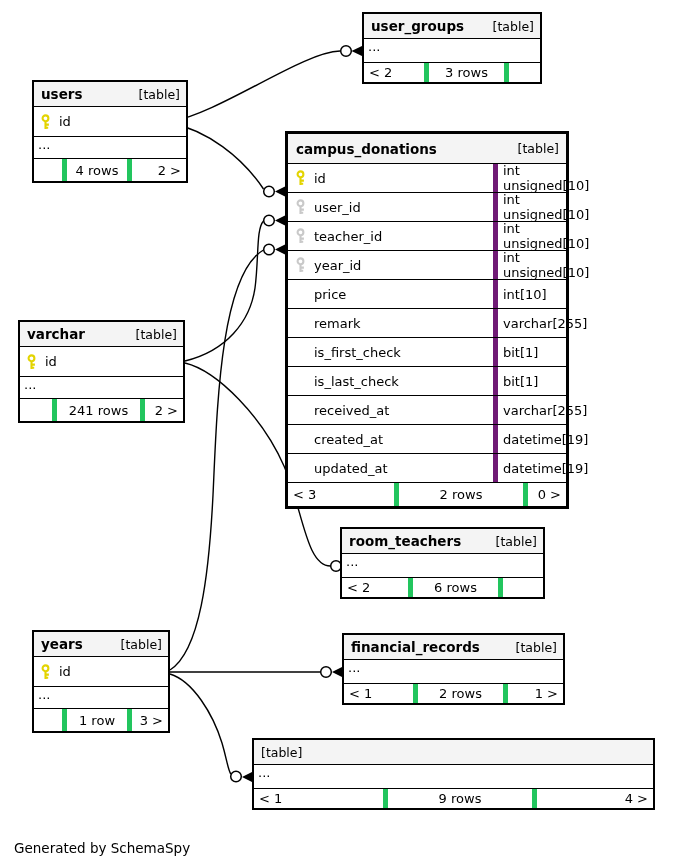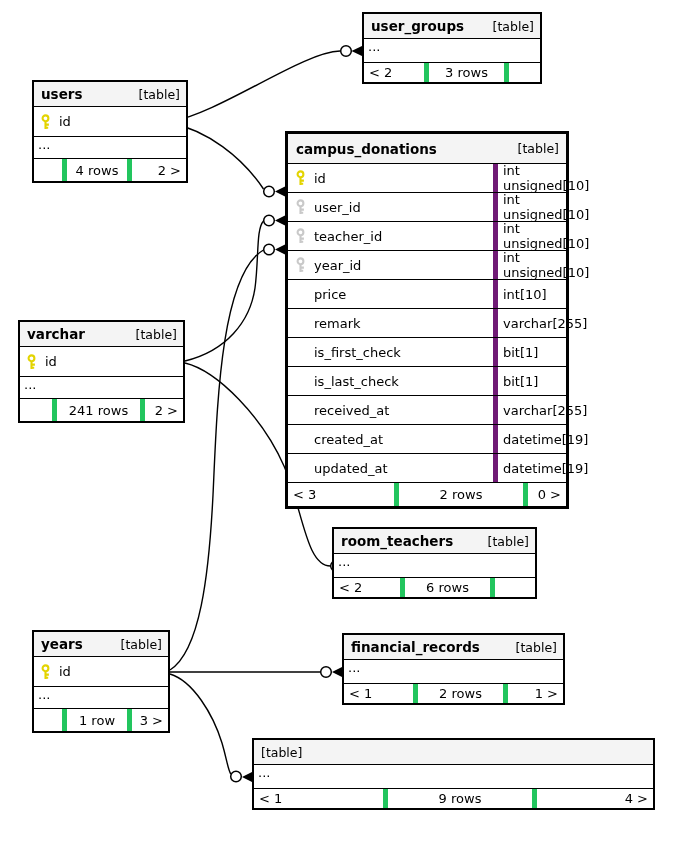--- a/index.html
+++ b/index.html
@@ -242,21 +242,21 @@
       <span>id</span>
     </div>
     <div class="erow">...</div>
     <div class="ftr">
       <span class="fcell f-left" style="width:32px"></span>
       <span class="fcell f-center" style="width:88px">241 rows</span>
       <span class="fcell f-right">2 &gt;</span>
     </div>
   </div>
 
-  <div class="tbl sm" style="left:332px;top:527px;width:205px;">
+  <div class="tbl sm" style="left:340px;top:527px;width:205px;">
     <div class="hdr">
       <span class="tname">room_teachers</span>
       <span class="ttag">[table]</span>
     </div>
     <div class="erow">...</div>
     <div class="ftr">
       <span class="fcell f-left" style="width:66px">&lt; 2</span>
       <span class="fcell f-center" style="width:90px">6 rows</span>
       <span class="fcell f-right"></span>
     </div>
@@ -299,14 +299,15 @@
       <span class="ttag">[table]</span>
     </div>
     <div class="erow">...</div>
     <div class="ftr">
       <span class="fcell f-left" style="width:129px">&lt; 1</span>
       <span class="fcell f-center" style="width:149px">9 rows</span>
       <span class="fcell f-right">4 &gt;</span>
     </div>
   </div>
 
+  <div class="gen">Generated by SchemaSpy</div>
 
 </div>
 
 </body></html>

